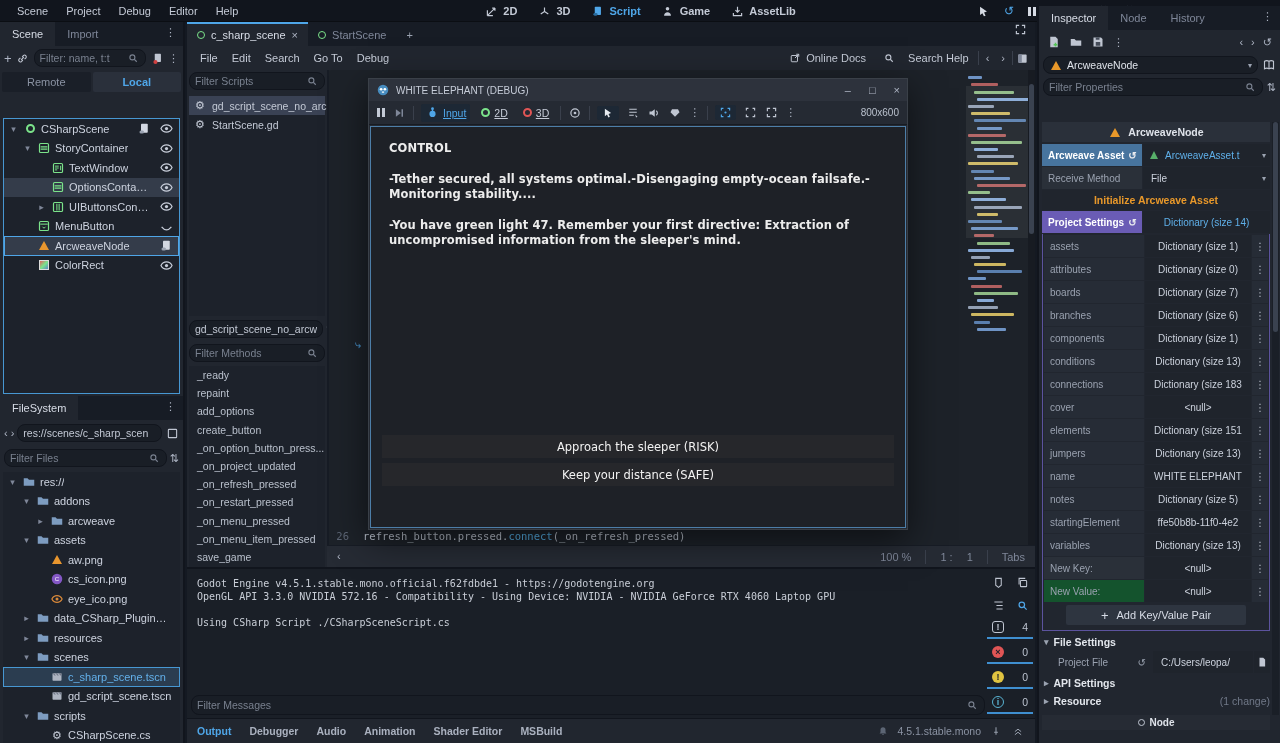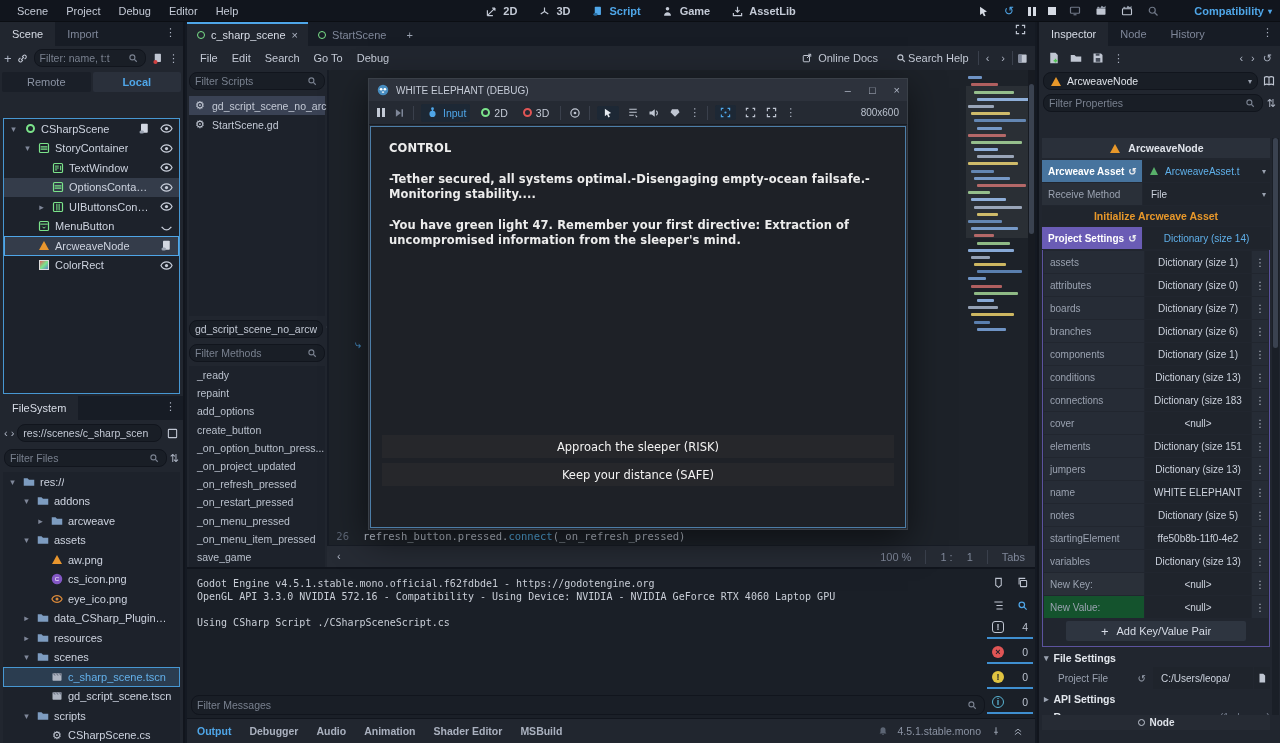--- a/index.html
+++ b/index.html
@@ -86,21 +86,21 @@
   .count-num { color:#bcc3cf; font-size:10.5px; }
   .badge { width:12px; height:12px; border-radius:3px; display:flex; align-items:center; justify-content:center; font-size:9px; font-weight:bold; }
 
   
   #bottom-bar { position:absolute; left:0; right:0; bottom:0; height:25px; background:#21262f; display:flex; align-items:center; padding:0 10px; gap:18px; border-top:1px solid #11151d; }
   .btab { color:#aab1bf; font-size:10.5px;font-weight:bold; }
   .btab.active { color:#4fa6e8; font-weight:bold; }
   #version { margin-left:auto; display:flex; align-items:center; gap:8px; color:#8b93a3; font-size:10.5px; }
 
   
-  #inspector { position:absolute; right:0; top:22px; width:243px; bottom:0; background:#21262f; border-left:2px solid #11151d; }
+  #inspector { position:absolute; right:0; top:6px; width:243px; bottom:0; background:#21262f; border-left:2px solid #11151d; }
   #insp-iconrow { height:24px; display:flex; align-items:center; gap:8px; padding:0 8px; }
   #insp-node-row { height:22px; display:flex; align-items:center; gap:4px; padding:0 4px; }
   #insp-filter-row { height:22px; display:flex; align-items:center; gap:4px; padding:0 4px; }
   #props { position:absolute; left:3px; right:10px; top:116px; bottom:28px; overflow:hidden; }
   .sect-head { height:20px; background:#2a303a; display:flex; align-items:center; justify-content:center; gap:6px; font-weight:bold; color:#dfe3ea; margin-bottom:2px; font-size:10.5px; }
   .prop-row { display:flex; align-items:stretch; gap:1px; margin-bottom:1px; height:22px; font-size:10px; }
   .pr-key { width:100px; background:#262c36; display:flex; align-items:center; padding:0 6px; color:#9aa2b0; gap:4px; flex:none; overflow:hidden; white-space:nowrap; }
   .pr-val { flex:1; background:#1f242c; display:flex; align-items:center; justify-content:center; color:#ccd2dd; gap:4px; padding:0 4px; overflow:hidden; white-space:nowrap; }
   .pr-dots { width:16px; background:#262c36; display:flex; align-items:center; justify-content:center; color:#b9c0cc; flex:none; }
   .pill-blue { background:#47749e !important; color:#fff !important; font-weight:bold; }
@@ -114,21 +114,21 @@
   .fold-badge { margin-left:auto; color:#707888; font-weight:normal; }
   #node-bar { position:absolute; left:3px; right:10px; bottom:13px; height:15px; background:#262b34; display:flex; align-items:center; justify-content:center; gap:5px; font-weight:bold; font-size:10px; color:#dfe3ea; }
   #insp-scroll { position:absolute; right:1px; top:116px; bottom:28px; width:7px; background:#1a1f27; }
   #insp-scroll .thumb { position:absolute; left:1px; right:1px; top:0; height:210px; background:#3a4250; border-radius:3px; }
 
   
   #game-window { position:absolute; left:368px; top:78px; width:540px; height:452px; background:#252a33; border:1px solid #3a4048; box-shadow:0 10px 34px rgba(0,0,0,.55); }
   #gw-title { height:22px; background:#2d323c; display:flex; align-items:center; gap:6px; padding:0 7px; font-size:10px; color:#c6ccd8; }
   #gw-title .winbtns { margin-left:auto; display:flex; gap:18px; color:#aeb5c4; font-size:11px; align-items:center; }
   #gw-toolbar { height:24px; background:#252a33; display:flex; align-items:center; gap:7px; padding:0 8px; border-bottom:1px solid #171b22; font-size:10.5px; }
-  .tb-btn { display:flex; align-items:center; gap:4px; color:#c4cad6; padding:2px 4px; border-radius:2px; }
+  .tb-btn { display:flex; align-items:center; gap:4px; color:#c4cad6; padding:2px 4px; border-radius:2px;text-decoration:underline; }
   .tb-btn.pressed { background:#1d2835; color:#4fa6e8; }
   .ring2 { width:9px; height:9px; border-radius:50%; border:2px solid #7be38a; }
   .ring3 { width:9px; height:9px; border-radius:50%; border:2px solid #e05555; }
   #gw-res { margin-left:auto; color:#b9c0cc; font-size:10px; }
   #gw-content { position:absolute; left:1px; right:1px; top:47px; bottom:1px; background:#1e2127; border:1px solid #4d7ea8; padding:14px 18px; }
   .gp { color:#ececec; font-family:"DejaVu Sans", sans-serif; font-size:11.5px; font-weight:bold; line-height:15px; margin-bottom:16px; max-width:525px; letter-spacing:.1px; }
   .gchoice { position:absolute; left:11px; right:11px; height:23px; background:#26272b; display:flex; align-items:center; justify-content:center; color:#f2f2f2; font-family:"DejaVu Sans", sans-serif; font-weight:normal; font-size:11.5px; }
 
   .pause-bars { display:inline-flex; gap:2px; }
   .pause-bars i { width:3px; height:9px; background:currentColor; display:block; }
@@ -616,21 +616,21 @@
       <span class="flex"></span>
       <span class="mini-menu" style="display:flex;align-items:center;gap:4px">
         <span class="ic">
             <svg width="10" height="10" viewBox="0 0 16 16">
               <rect x="2" y="4" width="10" height="10" rx="1" fill="none" stroke="#c0c6d2" stroke-width="1.6"></rect>
               <path d="M8 8l6-6M10 2h4v4" stroke="#c0c6d2" stroke-width="1.6" fill="none"></path>
             </svg>
           </span>
         <span>Online Docs</span>
       </span>
-      <span class="mini-menu" style="display:flex;align-items:center;gap:0">
+      <span class="mini-menu" style="display:flex;align-items:center;gap:12px">
         <span class="ic">
             <svg width="10" height="10" viewBox="0 0 16 16">
               <circle cx="7" cy="7" r="4" fill="none" stroke="#c0c6d2" stroke-width="1.8"></circle>
               <path d="M10 10l4 4" stroke="#c0c6d2" stroke-width="1.8"></path>
             </svg>
           </span>
         <span>Search Help</span>
       </span>
       <span class="vsep"></span>
       <span class="glyph dim" style="padding:0 5px">‹</span>

